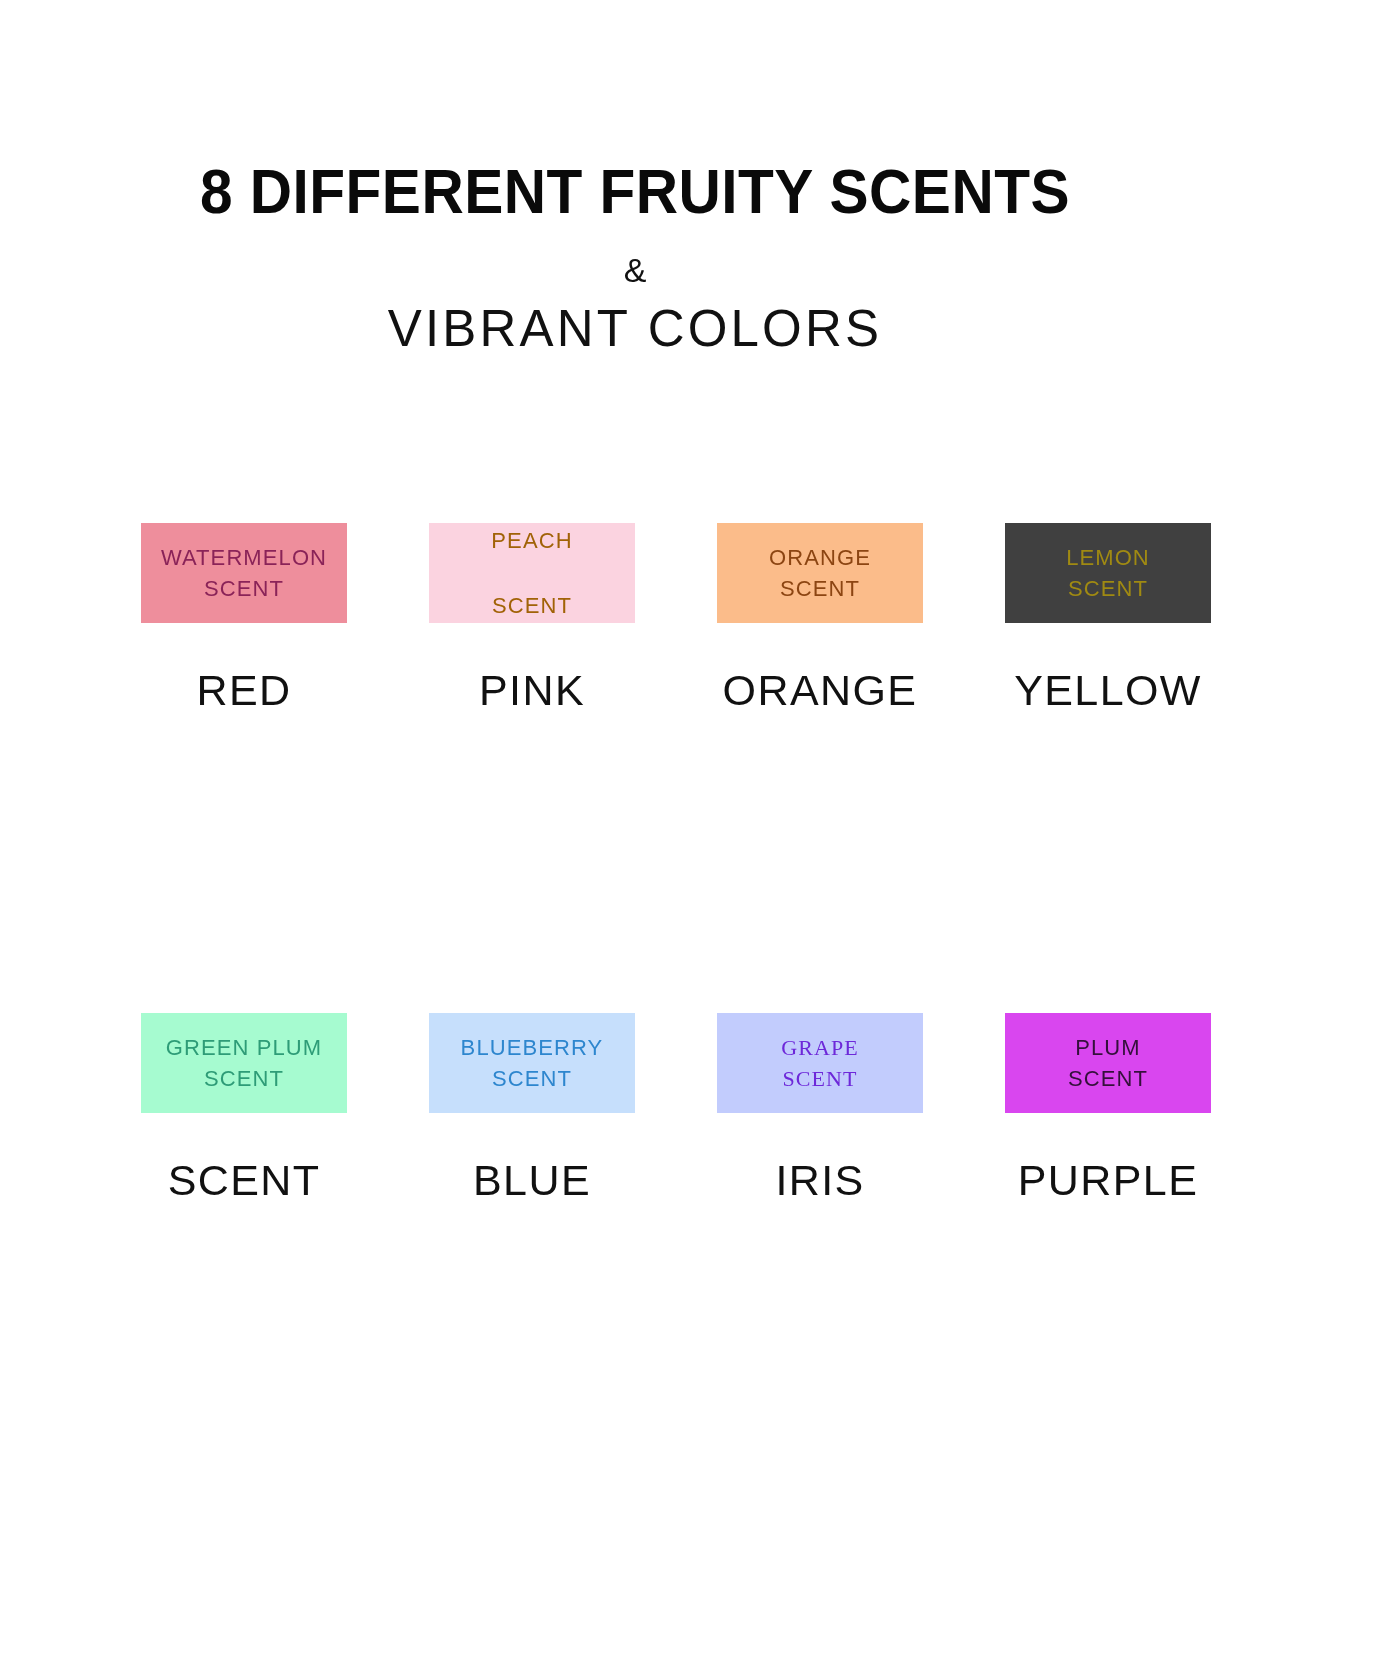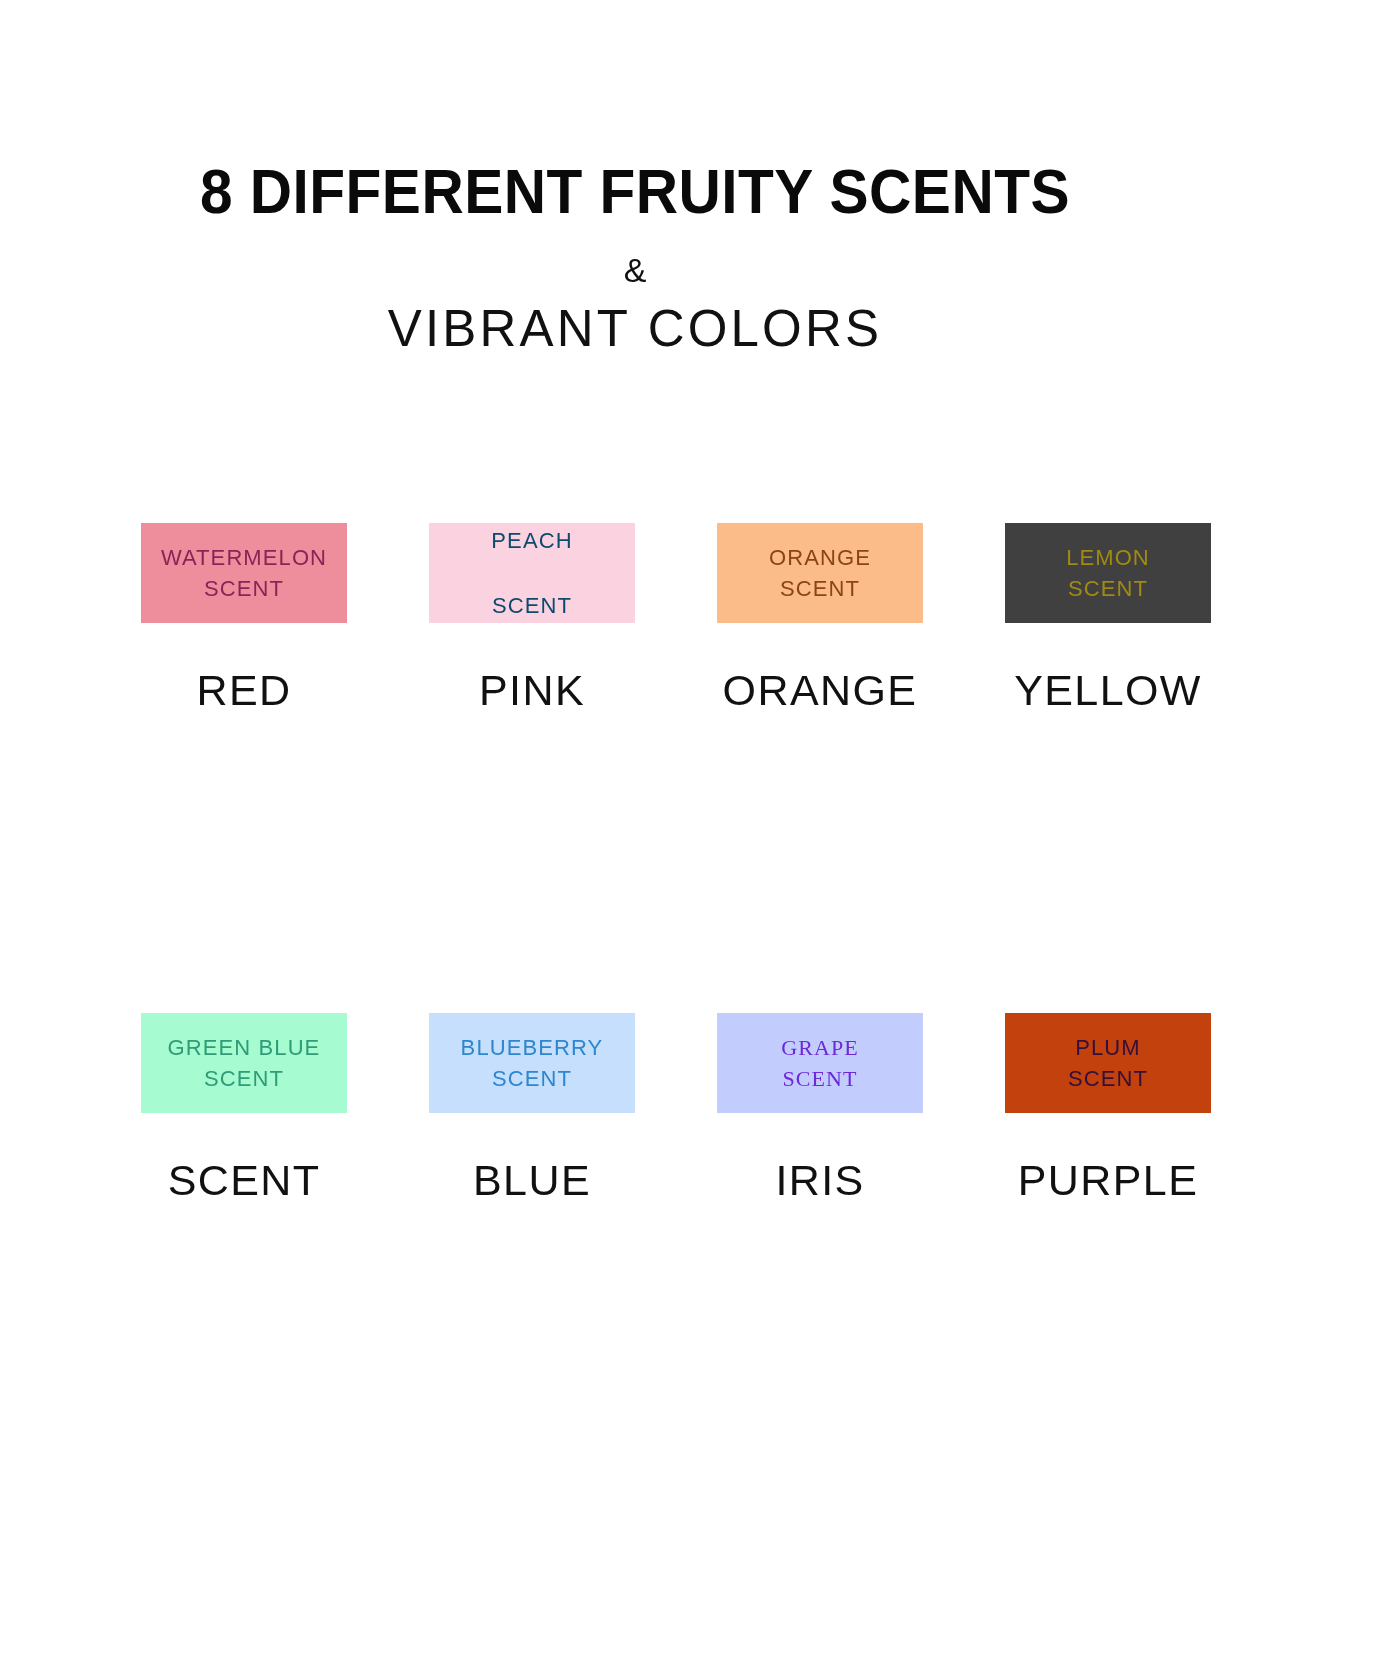--- a/index.html
+++ b/index.html
@@ -129,21 +129,21 @@
 
     <div class="cell">
       <div class="swatch" style="background-color: rgb(238, 142, 156); color: rgb(138, 35, 88);">
         <div class="scent-line">WATERMELON</div>
         <div class="scent-line">SCENT</div>
       </div>
       <div class="color-name">RED</div>
     </div>
 
     <div class="cell">
-      <div class="swatch" style="background-color: rgb(251, 211, 224); color: #0c4a6e; gap: 33px;">
+      <div class="swatch" style="background-color: rgb(251, 211, 224); color: #a16207; gap: 33px;">
         <div class="scent-line">PEACH</div>
         <div class="scent-line">SCENT</div>
       </div>
       <div class="color-name">PINK</div>
     </div>
 
     <div class="cell">
       <div class="swatch" style="background-color: rgb(251, 188, 138); color: rgb(140, 69, 18);">
         <div class="scent-line">ORANGE</div>
         <div class="scent-line">SCENT</div>
@@ -158,21 +158,21 @@
       </div>
       <div class="color-name">YELLOW</div>
     </div>
 
   </div>
 
   <div class="grid row-2">
 
     <div class="cell">
       <div class="swatch" style="background-color: rgb(166, 251, 208); color: rgb(46, 156, 119);">
-        <div class="scent-line">GREEN BLUE</div>
+        <div class="scent-line">GREEN PLUM</div>
         <div class="scent-line">SCENT</div>
       </div>
       <div class="color-name">SCENT</div>
     </div>
 
     <div class="cell">
       <div class="swatch" style="background-color: rgb(198, 223, 252); color: rgb(45, 134, 206);">
         <div class="scent-line">BLUEBERRY</div>
         <div class="scent-line">SCENT</div>
       </div>
@@ -181,21 +181,21 @@
 
     <div class="cell">
       <div class="swatch" style="background-color: rgb(194, 204, 253); color: #6d28d9; font-family: Liberation Serif, serif;">
         <div class="scent-line">GRAPE</div>
         <div class="scent-line">SCENT</div>
       </div>
       <div class="color-name">IRIS</div>
     </div>
 
     <div class="cell">
-      <div class="swatch" style="background-color: #c2410c; color: rgb(52, 16, 59);">
+      <div class="swatch" style="background-color: #d946ef; color: rgb(52, 16, 59);">
         <div class="scent-line">PLUM</div>
         <div class="scent-line">SCENT</div>
       </div>
       <div class="color-name">PURPLE</div>
     </div>
 
   </div>
 
 </div>
 

